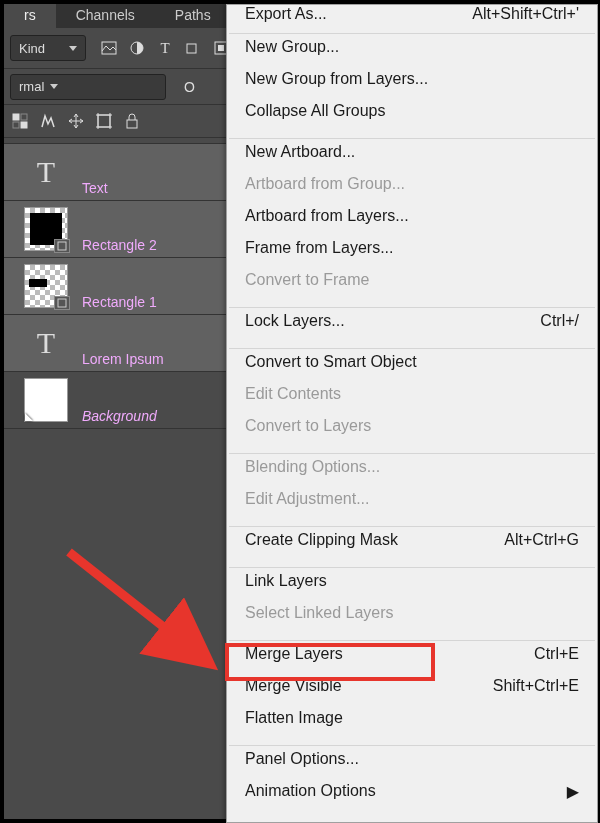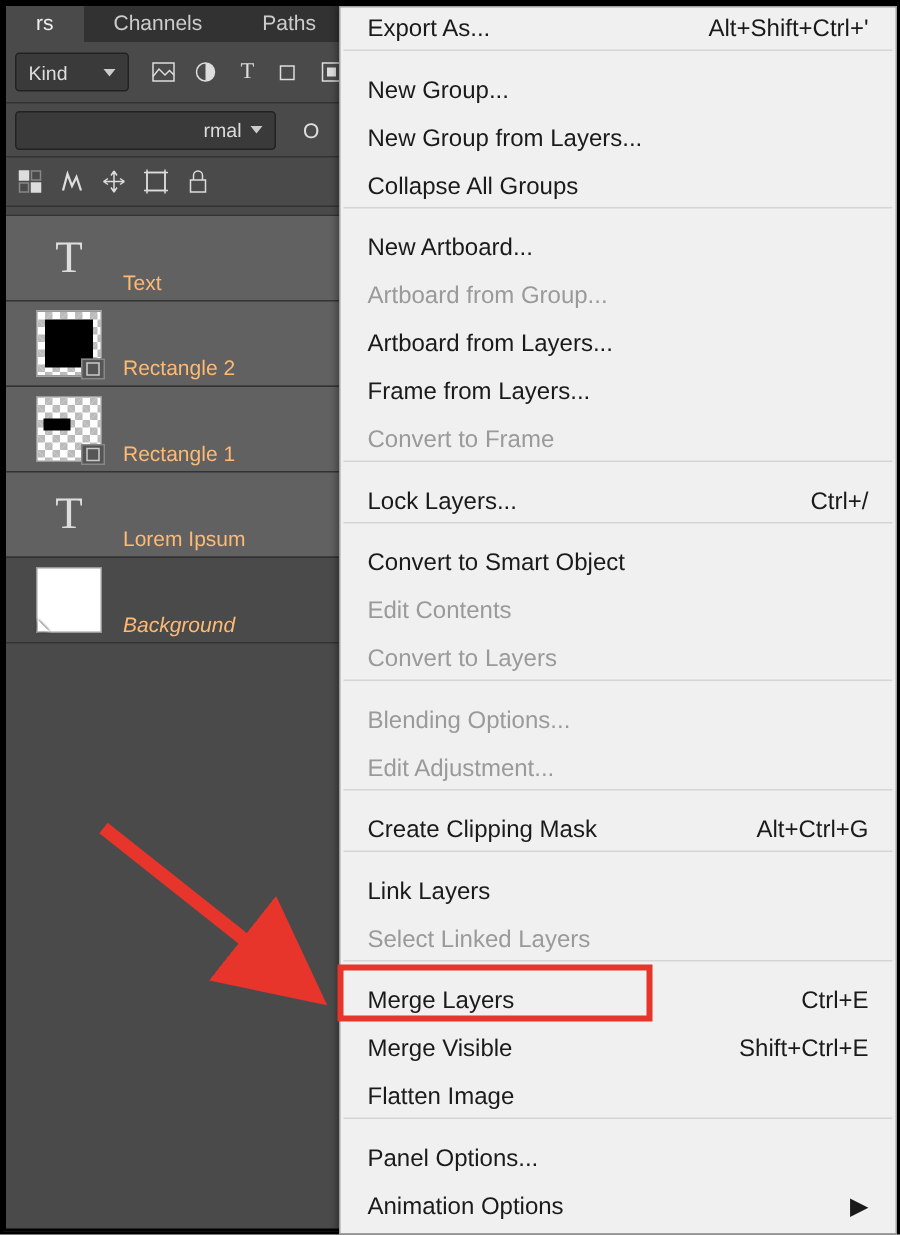--- a/index.html
+++ b/index.html
@@ -9,21 +9,21 @@
 .tab { padding: 3px 20px; color: #ccc; }
 .tab.active { background: #4a4a4a; color: #eee; }
 .filter-row { display: flex; align-items: center; height: 40px; padding: 0 6px; gap: 8px; }
 .dropdown { height: 26px; background: #3a3a3a; color: #ddd; border: 1px solid #222; font-size: 13px; display: flex; align-items: center; padding: 0 8px; border-radius: 3px; }
 .dropdown.kind { width: 76px; justify-content: space-between; }
 .chev { width: 0; height: 0; border-left: 4px solid transparent; border-right: 4px solid transparent; border-top: 5px solid #ccc; margin-left: 6px; }
 .pill-row { display: flex; gap: 6px; margin-left: 4px; }
 .pill { width: 22px; height: 22px; display: flex; align-items: center; justify-content: center; color: #ddd; }
 .pill svg { width: 16px; height: 16px; }
 .mode-row { display: flex; align-items: center; height: 36px; padding: 0 6px; gap: 8px; border-top: 1px solid #333; }
-.dropdown.blend { width: 174px; justify-content: flex-end; }
+.dropdown.blend { width: 156px; justify-content: flex-start; }
 .opacity-lbl { color: #ddd; font-size: 14px; margin-left: 10px; }
 .tool-row { display: flex; align-items: center; height: 34px; padding: 0 4px; gap: 4px; border-top: 1px solid #333; border-bottom: 1px solid #333; }
 .ticon { width: 24px; height: 24px; display: flex; align-items: center; justify-content: center; color: #ddd; }
 .ticon svg { width: 18px; height: 18px; stroke: #ddd; }
 .layers-area { padding-top: 6px; }
 .layer { display: flex; align-items: center; height: 58px; padding: 0 8px 0 20px; border: 1px solid #333; border-left: none; border-right: none; background: #4a4a4a; margin-top: -1px; }
 .layer.sel { background: #616161; }
 .thumb { width: 44px; height: 44px; border: 1px solid #999; background: #fff; position: relative; flex-shrink: 0; }
 .thumb.text { background: transparent; border: none; display: flex; align-items: center; justify-content: center; }
 .thumb.text .T { font-family: "Times New Roman", serif; font-size: 30px; color: #ddd; }
@@ -33,25 +33,25 @@
   linear-gradient(45deg,transparent 75%,#bbb 75%),
   linear-gradient(-45deg,transparent 75%,#bbb 75%);
   background-size: 10px 10px;
   background-position: 0 0,0 5px,5px -5px,-5px 0;
 }
 .thumb .badge { position: absolute; right: -3px; bottom: -3px; width: 16px; height: 14px; background: #555; border: 1px solid #888; display: flex; align-items: center; justify-content: center; }
 .thumb .badge svg { width: 10px; height: 10px; }
 .thumb .shape1 { position: absolute; left: 5px; top: 5px; right: 5px; bottom: 5px; background: #000; }
 .thumb .shape2 { position: absolute; left: 4px; top: 14px; width: 18px; height: 8px; background: #000; }
 .corner { position: absolute; left: 0; bottom: 0; width: 0; height: 0; border-left: 8px solid #fff; border-top: 8px solid transparent; filter: drop-shadow(0 0 1px #000);}
-.lname { color: #fdba74; font-size: 14px; margin-left: 14px; margin-top: 31px; }
+.lname { color: #f0abfc; font-size: 14px; margin-left: 14px; margin-top: 31px; }
 .lname.italic { font-style: italic; }
 
 .menu { position: absolute; top: 0; left: 222px; width: 372px; height: 819px; background: #f0f0f0; border: 1px solid #a0a0a0; box-shadow: -2px 0 4px rgba(0,0,0,.3); overflow: hidden; }
-.mitem { display: flex; justify-content: space-between; align-items: flex-end; height: 32px; padding: 0 18px; font-size: 16px; color: #1a1a1a; white-space: nowrap; }
+.mitem { display: flex; justify-content: space-between; align-items: flex-start; height: 32px; padding: 0 18px; font-size: 16px; color: #1a1a1a; white-space: nowrap; }
 .mitem.disabled { color: #9a9a9a; }
 .mitem.first { height: 24px; }
 .msep { height: 1px; background: #d5d5d5; margin: 4px 2px; }
 .highlight-box { position: absolute; border: 4px solid #e7352c; pointer-events: none; }
 
 .arrow { position: absolute; pointer-events: none; }
 </style>
 </head>
 <body>
 

